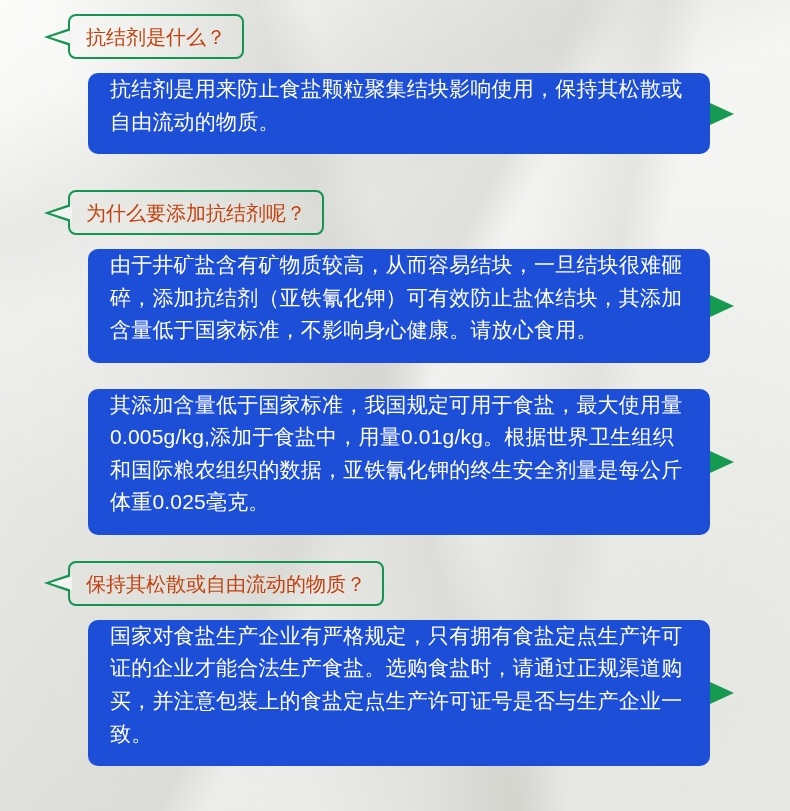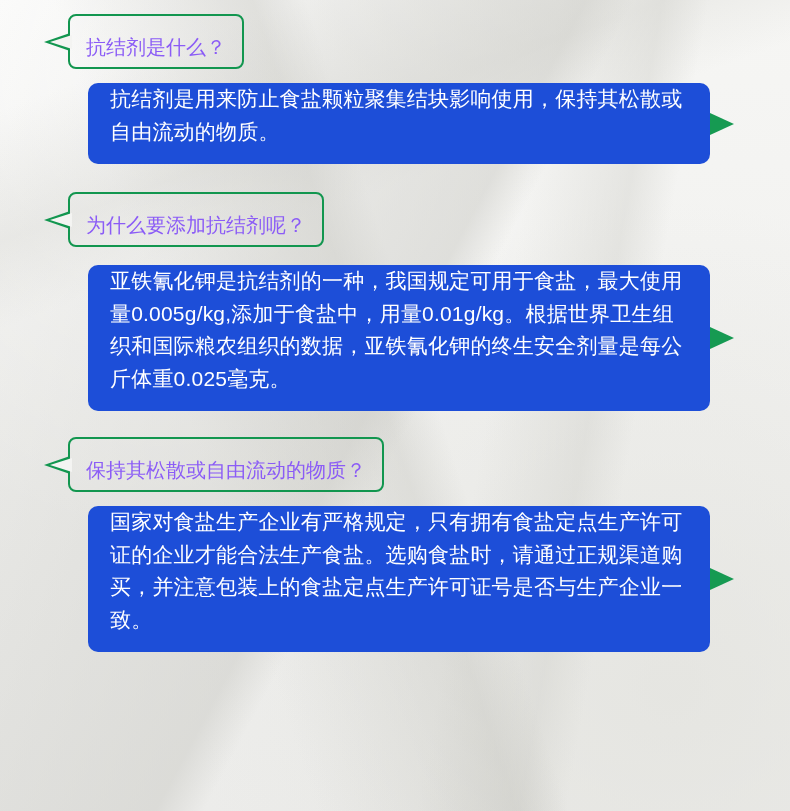--- a/index.html
+++ b/index.html
@@ -40,24 +40,24 @@
   .qa-block {
     margin-bottom: 4px;
   }
 
   
   .question {
     position: relative;
     display: inline-block;
     border: 2px solid #12964f;
     border-radius: 8px;
-    color: #8b5cf6;
+    color: #c2410c;
     font-size: 20px;
     line-height: 1.2;
-    padding: 19px 16px 8px 16px;
+    padding: 9px 16px 8px 16px;
     background: transparent;
     margin-left: 32px;
     margin-bottom: 14px;
     white-space: nowrap;
   }
   .question::before {
     content: "";
     position: absolute;
     left: -26px;
     top: 50%;
@@ -101,40 +101,41 @@
     right: -24px;
     top: 50%;
     transform: translateY(-50%);
     width: 0;
     height: 0;
     border-top: 11px solid transparent;
     border-bottom: 11px solid transparent;
     border-left: 24px solid #169a52;
   }
 
-  .q2 { margin-top: 2px; }
+  .q2 { margin-top: 10px; }
 </style>
 </head>
 <body>
 
 <div class="bg"></div>
 
 <div class="content">
 
   <div class="qa-block">
     <div class="question">抗结剂是什么？</div>
     <div class="answer">抗结剂是用来防止食盐颗粒聚集结块影响使用，保持其松散或自由流动的物质。</div>
   </div>
 
   <div class="qa-block">
     <div class="question q2">为什么要添加抗结剂呢？</div>
+    <div class="answer">由于井矿盐含有矿物质较高，从而容易结块，一旦结块很难砸碎，添加抗结剂（亚铁氰化钾）可有效防止盐体结块，其添加含量低于国家标准，不影响身心健康。请放心食用。</div>
   </div>
 
   <div class="qa-block">
-    <div class="answer">亚铁氰化钾是抗结剂的一种，我国规定可用于食盐，最大使用量0.005g/kg,添加于食盐中，用量0.01g/kg。根据世界卫生组织和国际粮农组织的数据，亚铁氰化钾的终生安全剂量是每公斤体重0.025毫克。</div>
+    <div class="answer">其添加含量低于国家标准，我国规定可用于食盐，最大使用量0.005g/kg,添加于食盐中，用量0.01g/kg。根据世界卫生组织和国际粮农组织的数据，亚铁氰化钾的终生安全剂量是每公斤体重0.025毫克。</div>
   </div>
 
   <div class="qa-block">
     <div class="question">保持其松散或自由流动的物质？</div>
     <div class="answer">国家对食盐生产企业有严格规定，只有拥有食盐定点生产许可证的企业才能合法生产食盐。选购食盐时，请通过正规渠道购买，并注意包装上的食盐定点生产许可证号是否与生产企业一致。</div>
   </div>
 
 </div>
 
 </body></html>

